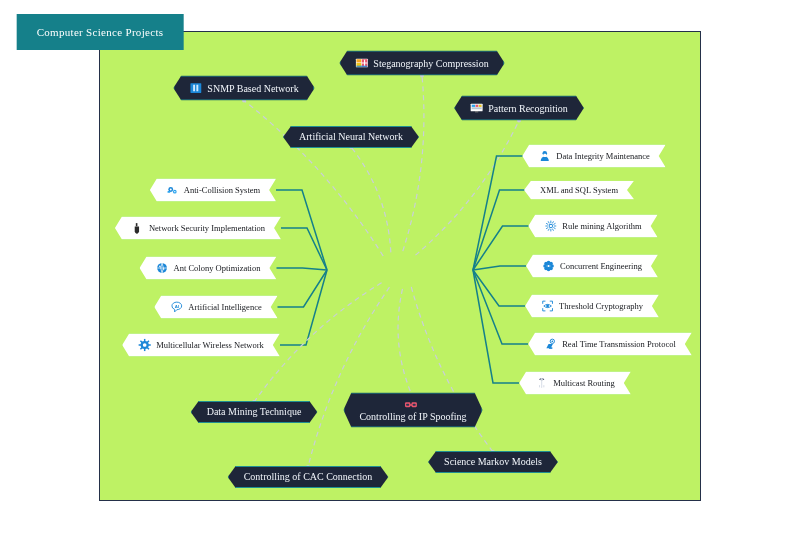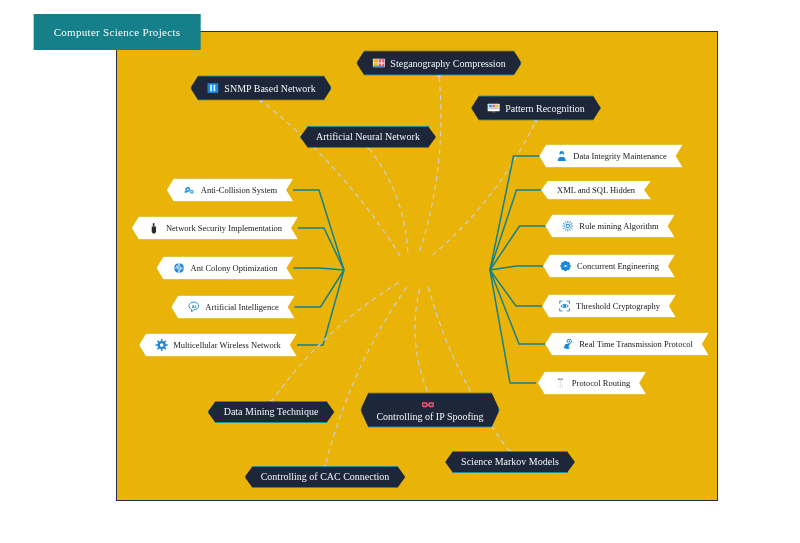--- a/index.html
+++ b/index.html
@@ -6,23 +6,23 @@
   body{
     width:800px;height:543px;
     background:#ffffff;
     font-family:"Liberation Serif", serif;
     overflow:hidden;
   }
   #stage{position:relative;width:800px;height:543px;}
 
   #canvas{
     position:absolute;
-    left:117px;top:32px;
+    left:100px;top:32px;
     width:600px;height:468px;
-    background:#eab308;
+    background:#bef264;
     box-shadow:0 0 0 1px #243049;
   }
 
   #links{position:absolute;left:0;top:0;width:600px;height:468px;}
 
   
   .node{
     position:absolute;
     display:flex;align-items:center;
     box-sizing:border-box;
@@ -154,21 +154,21 @@
         </div>
         <div class="node hex" style="left: 494px; top: 124px;">
           <svg class="ico" width="13" height="13" viewBox="0 0 24 24">
             <circle cx="12" cy="7" r="4.2" fill="#1b87d8"></circle>
             <path d="M4.5,21 a7.5,8 0 0 1 15,0 z" fill="#1b87d8"></path>
             <rect x="9.5" y="8" width="5" height="6" fill="#fff" rx="1"></rect>
           </svg>
           <span class="lbl">Data Integrity Maintenance</span>
         </div>
         <div class="node hex" style="left: 479px; top: 158px;">
-          <span class="lbl">XML and SQL Hidden</span>
+          <span class="lbl">XML and SQL System</span>
         </div>
         <div class="node hex" style="left: 493px; top: 194px;">
           <svg class="ico" width="13" height="13" viewBox="0 0 24 24">
             <circle cx="12" cy="12" r="4" fill="#1b87d8"></circle>
             <path d="M17.5,12 L22,12" fill="none" stroke="#1b87d8" stroke-width="1.6"></path>
             <path d="M16.763139720814415,14.75 L20.66025403784439,17" fill="none" stroke="#1b87d8" stroke-width="1.6"></path>
             <path d="M14.75,16.76313972081441 L17,20.660254037844386" fill="none" stroke="#1b87d8" stroke-width="1.6"></path>
             <path d="M12,17.5 L12,22" fill="none" stroke="#1b87d8" stroke-width="1.6"></path>
             <path d="M9.250000000000002,16.763139720814415 L7.000000000000002,20.66025403784439" fill="none" stroke="#1b87d8" stroke-width="1.6"></path>
             <path d="M7.236860279185587,14.75 L3.3397459621556127,17" fill="none" stroke="#1b87d8" stroke-width="1.6"></path>
@@ -214,21 +214,21 @@
           </svg>
           <span class="lbl">Real Time  Transmission Protocol</span>
         </div>
         <div class="node hex" style="left: 475px; top: 351px;">
           <svg class="ico" width="13" height="13" viewBox="0 0 24 24">
             <path d="M7,5 q5,-3.5 10,0 q-5,3.5 -10,0" fill="#2b3550"></path>
             <circle cx="12" cy="5" r="2.2" fill="#cfd6e2"></circle>
             <path d="M12,7 v9" fill="none" stroke="#cfd6e2" stroke-width="1.6"></path>
             <path d="M8,20 v-4 M12,21 v-5 M16,20 v-4" fill="none" stroke="#cfd6e2" stroke-width="1.6"></path>
           </svg>
-          <span class="lbl">Protocol Routing</span>
+          <span class="lbl">Multicast Routing</span>
         </div>
         <div class="node hex" style="left: 113px; top: 158px;">
           <svg class="ico" width="13" height="13" viewBox="0 0 24 24">
             <circle cx="9" cy="11" r="4.5" fill="#1b87d8"></circle>
             <circle cx="9" cy="11" r="1.8" fill="#fff"></circle>
             <circle cx="16.5" cy="15" r="3.4" fill="#2aa3ef"></circle>
             <circle cx="16.5" cy="15" r="1.3" fill="#fff"></circle>
             <rect x="3" y="14" width="5" height="3" fill="#2aa3ef" rx="1"></rect>
           </svg>
           <span class="lbl">Anti-Collision System</span>

